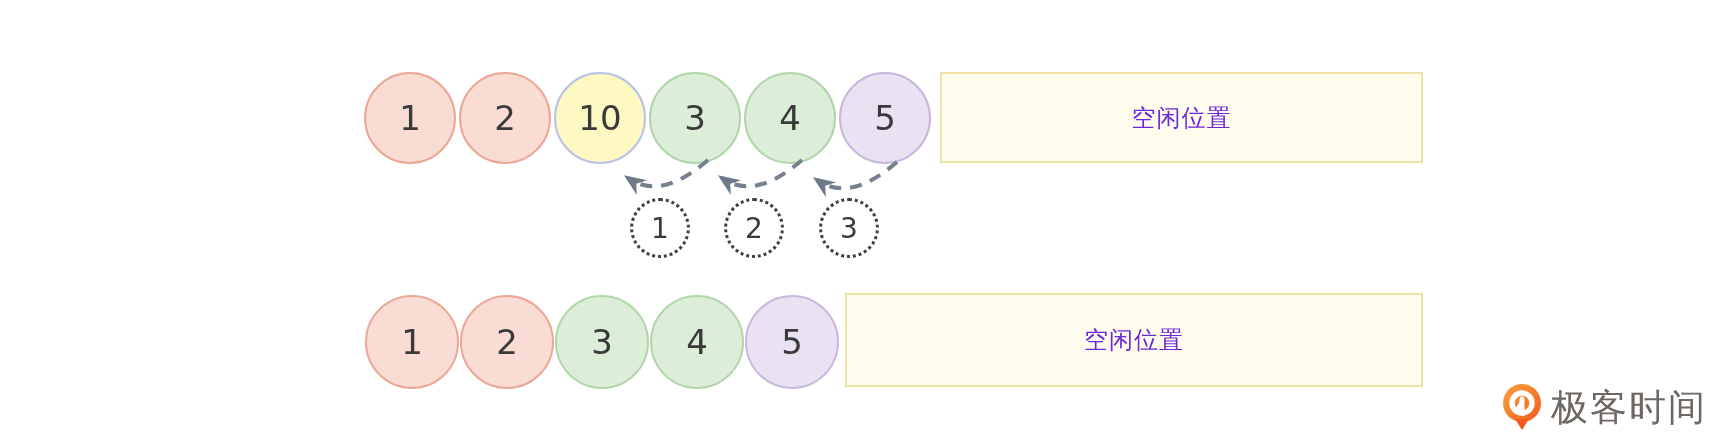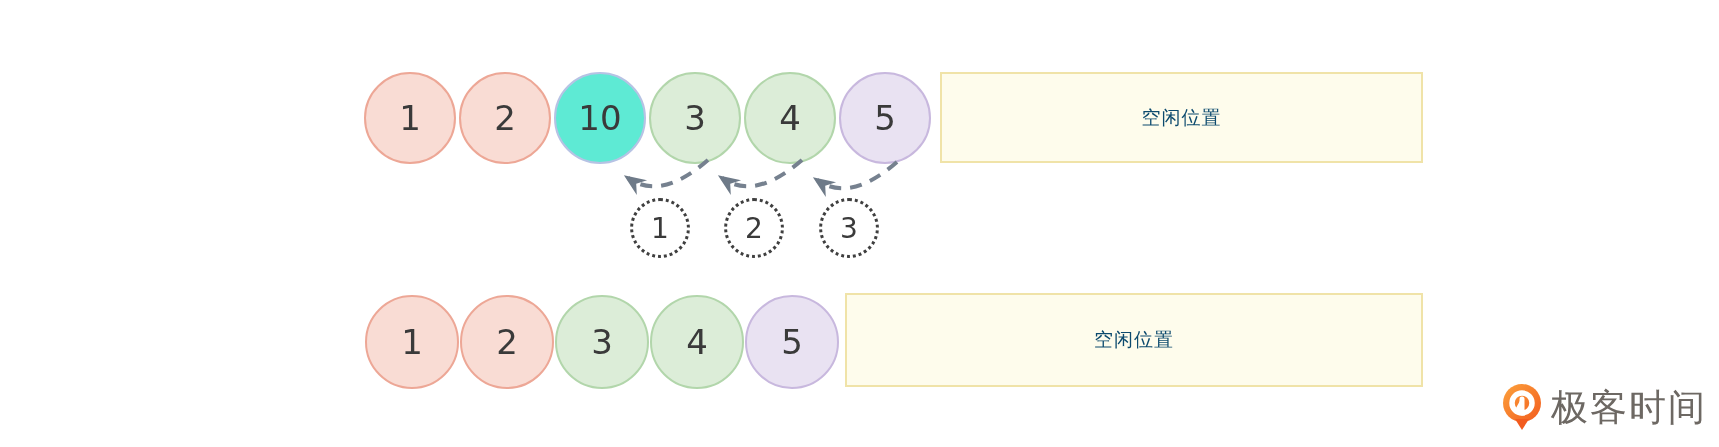--- a/index.html
+++ b/index.html
@@ -9,28 +9,28 @@
   }
   
   .cell{
     position:absolute;border-radius:50%;box-sizing:border-box;
     display:flex;align-items:center;justify-content:center;
     font-size:34px;color:#3a3a3a;border:2.5px solid transparent;
   }
   .cell.top{width:92px;height:92px;top:72px;}
   .cell.bottom{width:94px;height:94px;top:295px;}
   .cell.pink{background:#f9dcd4;border-color:#eda796;}
-  .cell.blue{background:#5eead4;border-color:#b6c3e4;}
+  .cell.blue{background:#fef9c3;border-color:#b6c3e4;}
   .cell.green{background:#dcedd8;border-color:#b2d6ab;}
   .cell.purple{background:#e9e2f2;border-color:#c8b8de;}
   
   .free-rect{
     position:absolute;box-sizing:border-box;background:#fefcec;border:2px solid #f0e3a8;
     display:flex;align-items:center;justify-content:center;
-    font-size:19px;color:#0c4a6e;letter-spacing:1px;
+    font-size:24px;color:#6d28d9;letter-spacing:1px;
   }
   .free-rect.top{left:940px;top:72px;width:483px;height:91px;}
   .free-rect.bottom{left:845px;top:293px;width:578px;height:94px;}
   
   .step-circle{
     position:absolute;width:60px;height:60px;box-sizing:border-box;top:198px;
     border:3px dotted #3f3f3f;border-radius:50%;
     display:flex;align-items:center;justify-content:center;
     font-size:28px;color:#3a3a3a;background:#fff;
   }

